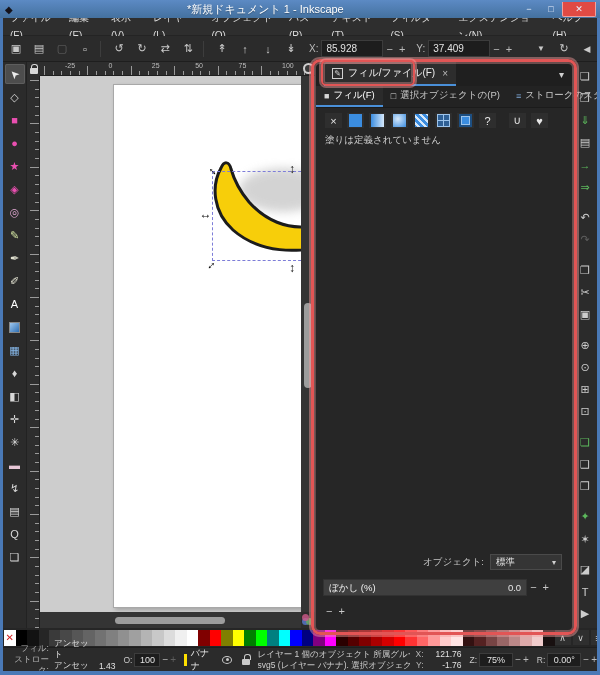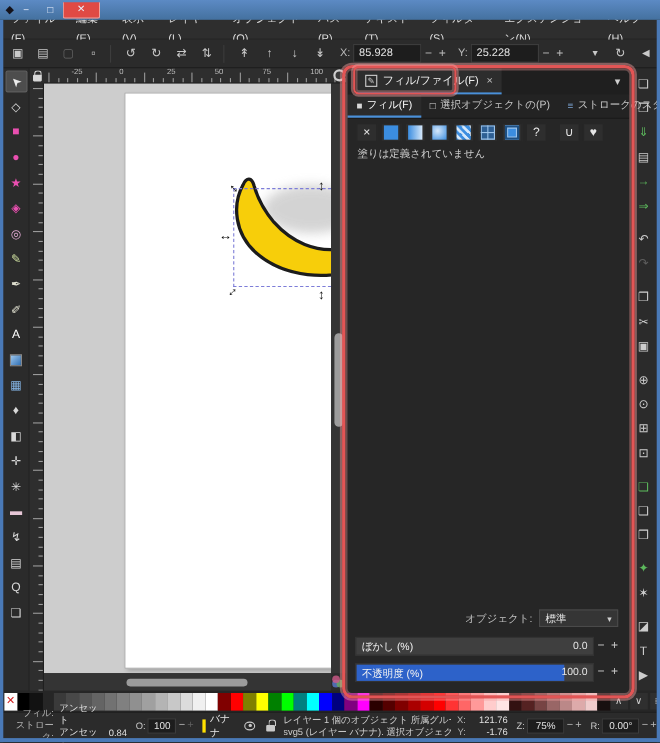--- a/index.html
+++ b/index.html
@@ -78,21 +78,21 @@
   .pk-mesh{background:#2e5f94;box-shadow:inset 0 0 0 1px #9cc3ea;position:relative;}
   .pk-mesh:before{content:"";position:absolute;left:6px;top:0;bottom:0;width:1px;background:#9cc3ea;}
   .pk-mesh:after{content:"";position:absolute;top:6px;left:0;right:0;height:1px;background:#9cc3ea;}
   .pk-swatch{background:#3b8de0;box-shadow:inset 0 0 0 2px #1d4f82, inset 0 0 0 3px #9cc3ea;}
   .pbtn.gap{margin-left:8px;}
   .pmsg{position:absolute;left:9px;top:72px;color:#cfcfcf;font-size:9.5px;}
   .blendrow{position:absolute;left:0;right:0;top:490px;height:20px;display:flex;align-items:center;justify-content:flex-end;padding-right:10px;gap:6px;}
   .blendrow .bl{color:#c4c4c4;font-size:9.5px;}
   .dropdown{width:72px;height:16px;background:#353535;border:1px solid #4a4a4a;display:flex;align-items:center;color:#e2e2e2;font-size:9.5px;padding:0 5px;}
   .dropdown .dc{margin-left:auto;font-size:8px;color:#cfcfcf;}
-  .sliderrow{position:absolute;left:7px;right:7px;height:18px;display:flex;align-items:center;}
+  .sliderrow{position:absolute;left:7px;right:20px;height:18px;display:flex;align-items:center;}
   .sliderrow.blur{top:516px;} .sliderrow.opac{top:540px;}
   .slider{position:relative;flex:1;height:17px;background:#3f3f3f;border:1px solid #323232;overflow:hidden;}
   .slider .fillbar{position:absolute;left:0;top:0;bottom:0;background:#2d62c9;}
   .slider .slab{position:absolute;left:5px;top:2px;color:#f2f2f2;font-size:9.5px;z-index:2;}
   .slider .sval{position:absolute;right:5px;top:2px;color:#e6e6e6;font-size:9.5px;z-index:2;}
   .sliderrow .pm{color:#c9c9c9;font-size:11px;padding:0 3px;}
   
   .annot{position:absolute;border:3px solid #e25555;border-radius:9px;pointer-events:none;z-index:30;box-shadow:0 0 0 2px rgba(244,160,160,.45), inset 0 0 0 2px rgba(244,160,160,.35);}
   .annot.big{left:311px;top:59px;width:266px;height:576px;}
   .annot.tab{left:321px;top:60px;width:94px;height:26px;border-width:2px;border-radius:5px;}
@@ -133,20 +133,21 @@
   .corner-lock{position:relative;width:8px;height:6px;background:#d8d8d8;border-radius:1px;margin-top:4px;}
   .corner-lock:before{content:"";position:absolute;left:1.5px;top:-4px;width:5px;height:4px;border:1.5px solid #d8d8d8;border-bottom:none;border-radius:3px 3px 0 0;}
 </style>
 </head>
 <body>
 
 <div class="window">
 
   <div class="titlebar">
     <span class="logo">◆</span>
+    <span class="title">*新規ドキュメント 1 - Inkscape</span>
     <span class="winbtn">−</span>
     <span class="winbtn">□</span>
     <span class="winbtn close">✕</span>
   </div>
 
   <div class="edge left"></div>
   <div class="edge right"></div>
   <div class="edge bottom"></div>
 
   <div class="menubar" id="menubar">
@@ -180,21 +181,21 @@
         <span class="tb-ico">↡</span>
       </span>
     <span class="spin">
       <span class="lab">X:</span>
       <span class="box">85.928</span>
       <span class="pm">−</span>
       <span class="pm">+</span>
     </span>
     <span class="spin">
       <span class="lab">Y:</span>
-      <span class="box">25.228</span>
+      <span class="box">37.409</span>
       <span class="pm">−</span>
       <span class="pm">+</span>
     </span>
     <span class="tb-right">
       <span class="tb-ico" style="font-size:8px;">▼</span>
       <span class="tb-ico">↻</span>
       <span class="tb-ico" style="font-size:9px;">◀</span>
     </span>
   </div>
 
@@ -477,25 +478,20 @@
         <span class="slider">
           <span class="fillbar" style="width:0;"></span>
           <span class="slab">ぼかし (%)</span>
           <span class="sval">0.0</span>
         </span>
         <span class="pm">−</span>
         <span class="pm">+</span>
       </div>
 
       <div class="sliderrow opac">
-        <span class="slider">
-          <span class="fillbar" id="opacity-fillbar" style="width: 88%; background: rgb(45, 98, 201);"></span>
-          <span class="slab">不透明度 (%)</span>
-          <span class="sval">100.0</span>
-        </span>
         <span class="pm">−</span>
         <span class="pm">+</span>
       </div>
     </div>
 
     <div class="commands" id="commands">
         <span class="cmd">❏</span>
         <span class="cmd">❒</span>
         <span class="cmd green">⇓</span>
         <span class="cmd">▤</span>
@@ -582,21 +578,21 @@
 
   <div class="statusbar">
     <span class="st-col fs-labels">
       <span>フィル:</span>
       <span>ストローク:</span>
     </span>
     <span class="st-col fs-vals">
       <span>アンセット</span>
       <span>アンセット</span>
     </span>
-    <span class="sw-width">0.84</span>
+    <span class="sw-width">1.43</span>
     <span class="o-group">
       <span>O:</span>
       <span class="o-box">100</span>
       <span class="pmx">−</span>
       <span class="pmx dim">+</span>
     </span>
     <span class="layerchip">
       <span class="lc-bar" style="background: rgb(255, 224, 0);"></span>
       <span class="lc-name">バナナ</span>
     </span>

